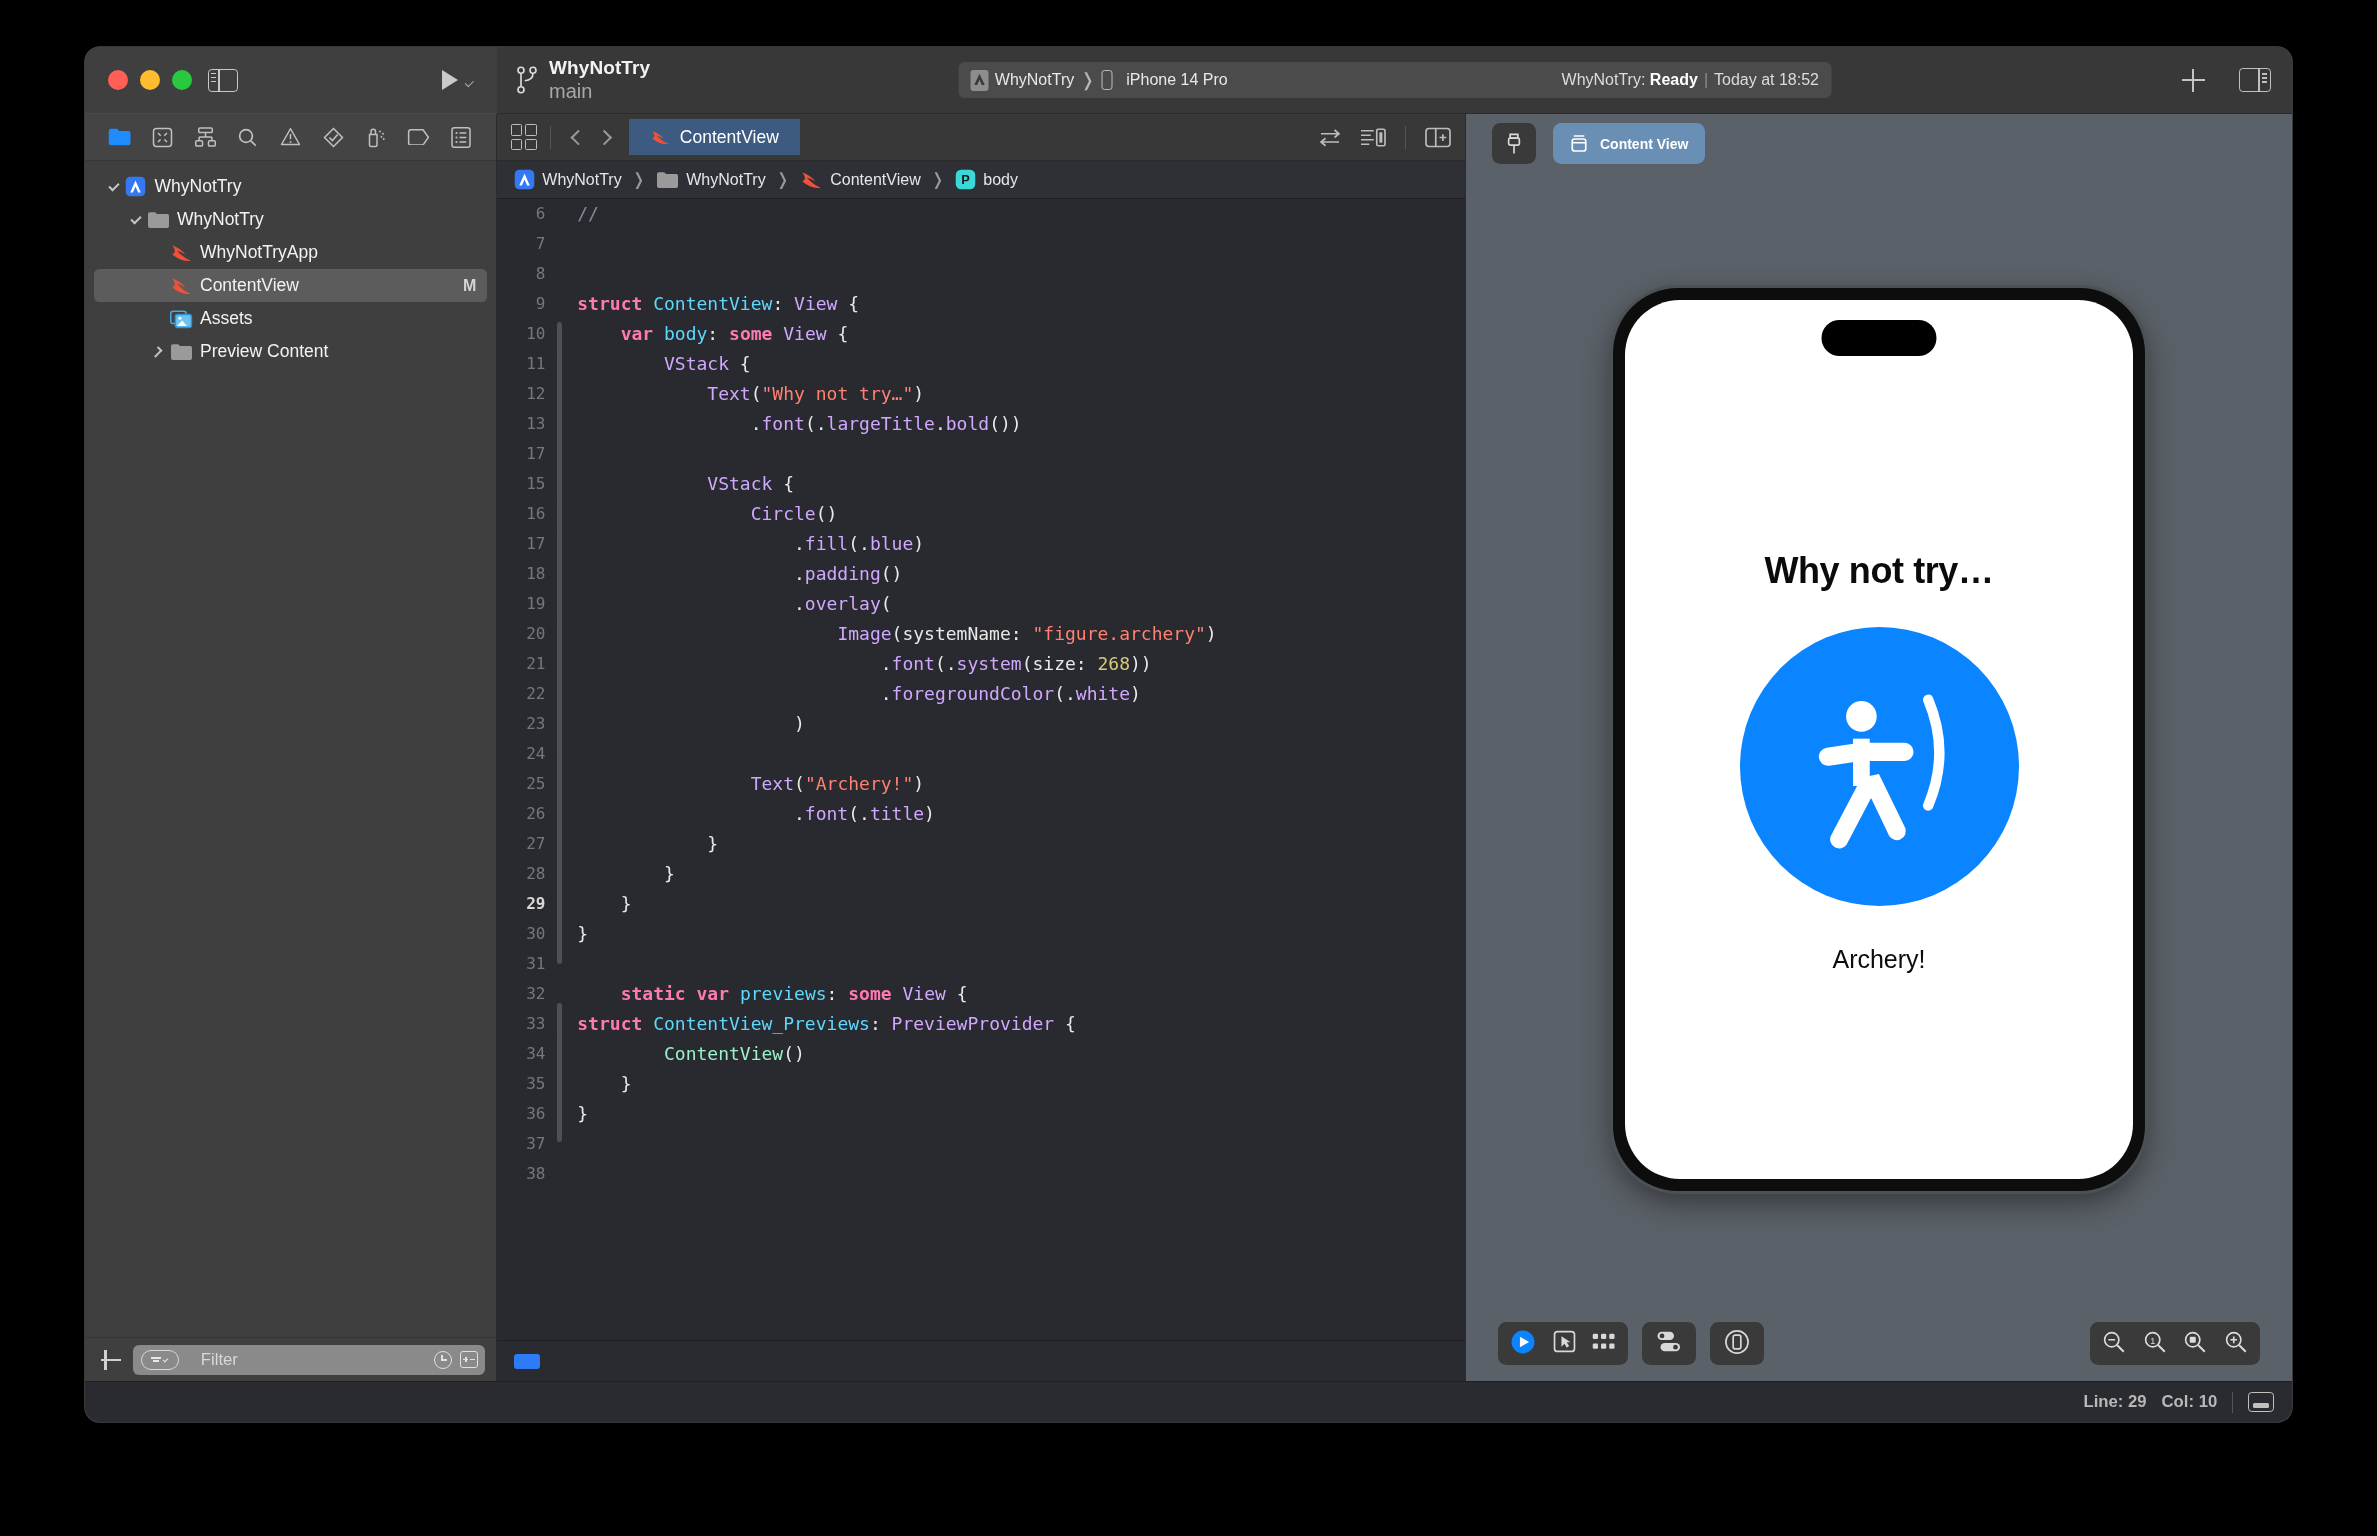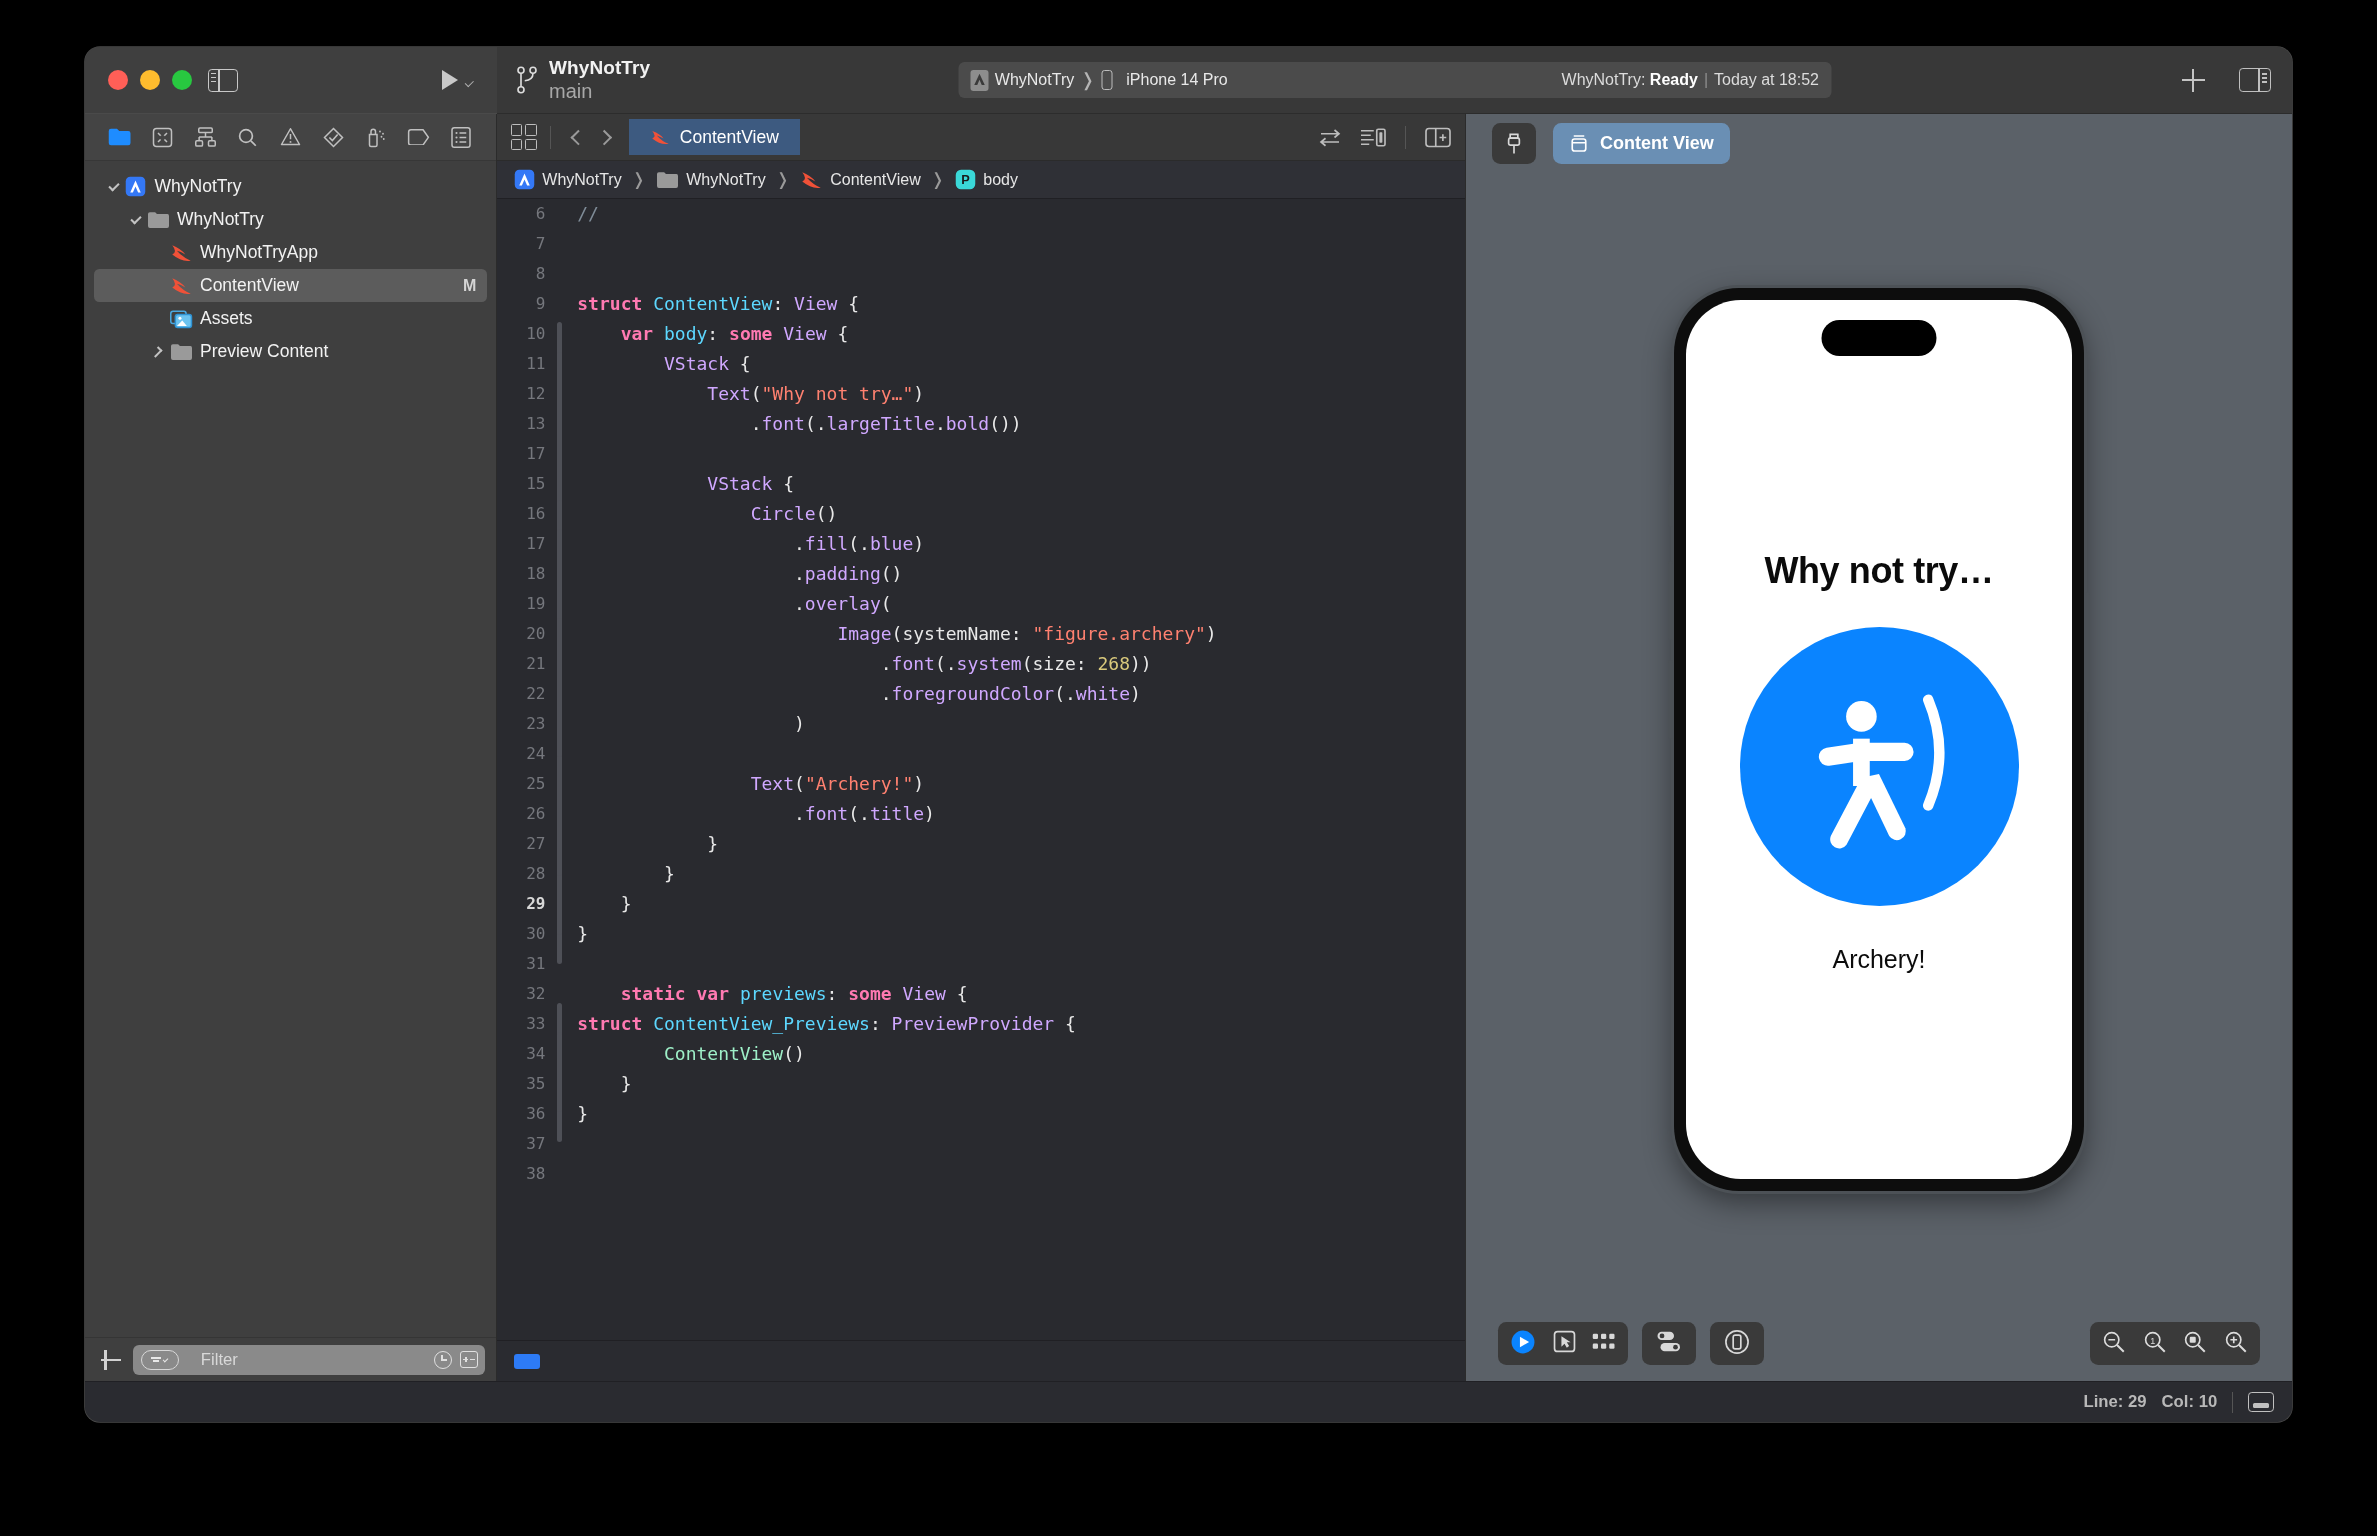--- a/index.html
+++ b/index.html
@@ -351,25 +351,25 @@
     border-radius: 8.3px;
     display: flex; align-items: center; justify-content: center;
   }
   .preview-pill {
     height: 41px;
     background: #6a8fb4;
     border-radius: 8.3px;
     display: flex; align-items: center; gap: 10.6px;
     padding: 0 16.7px;
   }
-  .preview-pill-label { color: #fff; font-size: 18px; font-weight: bold; }
+  .preview-pill-label { color: #fff; font-size: 14px; font-weight: bold; }
 
   .cv-stage { flex: 1; display: flex; align-items: center; justify-content: center; position: relative;}
   .phone {
-    width: 410px; height: 903px;
+    width: 532px; height: 903px;
     background: #0d0d0d;
     border-radius: 65px;
     padding: 12px;
     position: relative;
     box-shadow: 0 0 0 3px #4c5156, 0 10.6px 30px rgba(0,0,0,.45);
   }
   .phone::before, .phone::after { content:""; position:absolute; background:#4c5156; border-radius: 2.3px;}
   .phone::before { left: -6px; top: 196px; width: 4.6px; height: 43px; }
   .phone::after  { left: -6px; top: 273px; width: 4.6px; height: 79px; }
   .phone .btn3 { position:absolute; left:-6px; top: 372px; width:4.6px; height:79px; background:#4c5156; border-radius:2.3px;}

